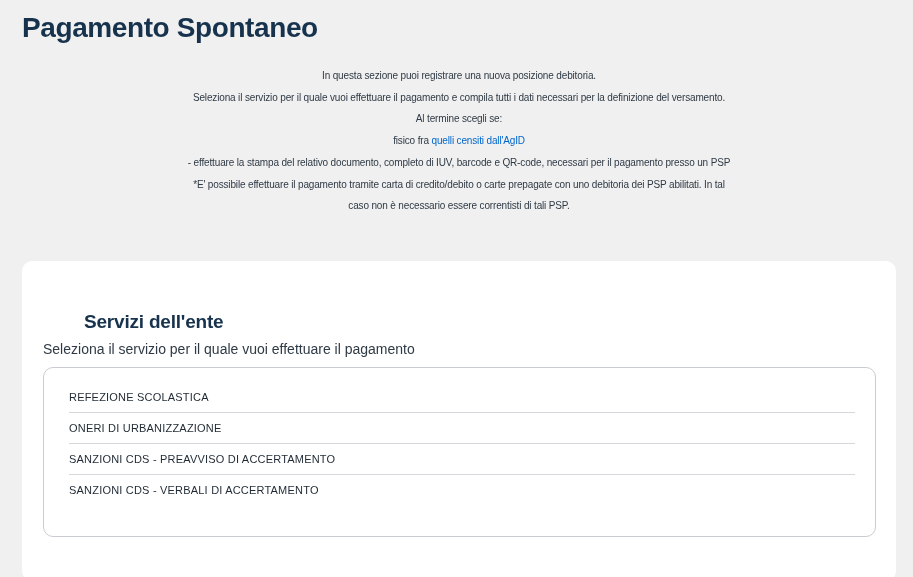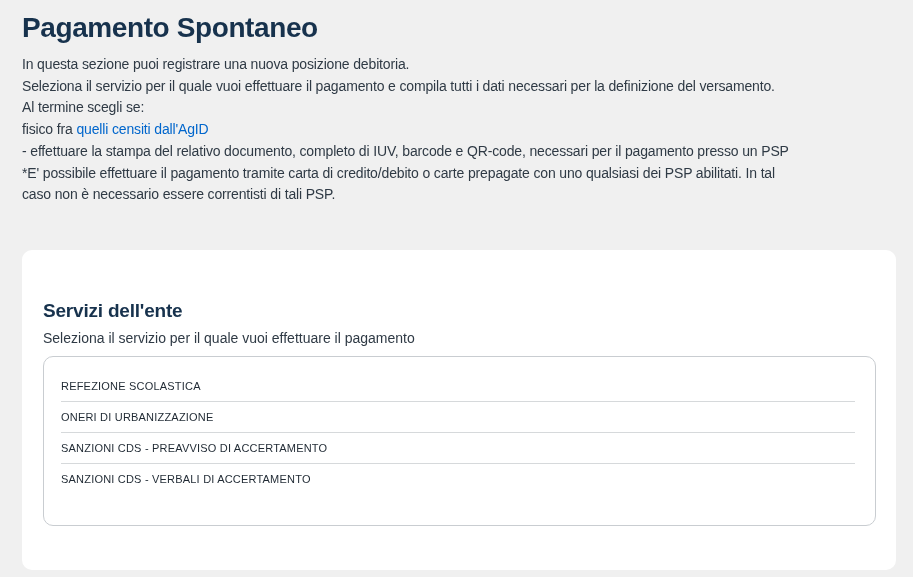--- a/index.html
+++ b/index.html
@@ -12,26 +12,27 @@
   .page {
     width: 913px; height: 577px;
     padding: 10px 17px 0 22px;
   }
   .page-title {
     font-size: 28px;
     line-height: 36px;
     font-weight: bold;
     color: #17324d;
     letter-spacing: -0.4px;
-    margin-bottom: 8px;
+    margin-bottom: 19px;
   }
   .intro {
     color: #2f3a45;
-    font-size: 14px;
+    font-size: 10px;
     letter-spacing: -0.15px;
+    text-align: center;
   }
   .intro-line {
     line-height: 21.7px;
     white-space: nowrap;
   }
   .intro a, .intro .link {
     color: #0066cc;
     text-decoration: none;
     cursor: pointer;
   }
@@ -42,33 +43,34 @@
     width: 874px;
     height: 320px;
     padding: 49px 20px 0 21px;
   }
   .card-heading {
     font-size: 19px;
     line-height: 24px;
     font-weight: bold;
     color: #17324d;
     letter-spacing: -0.2px;
+    margin-left: 41px;
   }
   .card-subtitle {
     margin-top: 6px;
     font-size: 14px;
     line-height: 18px;
     color: #2f3a45;
   }
   .service-list-box {
     margin-top: 9px;
     border: 1px solid #c9cdd1;
     border-radius: 10px;
     height: 170px;
-    padding: 14px 20px 0 17px;
+    padding: 14px 20px 0 25px;
     overflow: hidden;
   }
   .service-list { list-style: none; }
   .service-item {
     height: 31px;
     line-height: 31px;
     font-size: 11px;
     letter-spacing: 0.2px;
     color: #1f2933;
     border-bottom: 1px solid #d6d9db;
@@ -83,21 +85,21 @@
 <div class="page">
 
   <h1 class="page-title">Pagamento Spontaneo</h1>
 
   <div class="intro">
     <div class="intro-line">In questa sezione puoi registrare una nuova posizione debitoria.</div>
     <div class="intro-line">Seleziona il servizio per il quale vuoi effettuare il pagamento e compila tutti i dati necessari per la definizione del versamento.</div>
     <div class="intro-line">Al termine scegli se:</div>
     <div class="intro-line"><span>fisico fra </span><a class="link">quelli censiti dall'AgID</a></div>
     <div class="intro-line">- effettuare la stampa del relativo documento, completo di IUV, barcode e QR-code, necessari per il pagamento presso un PSP</div>
-    <div class="intro-line">*E' possibile effettuare il pagamento tramite carta di credito/debito o carte prepagate con uno qualsiasi dei PSP abilitati. In tal</div>
+    <div class="intro-line">*E' possibile effettuare il pagamento tramite carta di credito/debito o carte prepagate con uno debitoria dei PSP abilitati. In tal</div>
     <div class="intro-line">caso non è necessario essere correntisti di tali PSP.</div>
   </div>
 
   <div class="services-card">
     <h2 class="card-heading">Servizi dell'ente</h2>
     <div class="card-subtitle">Seleziona il servizio per il quale vuoi effettuare il pagamento</div>
 
     <div class="service-list-box">
       <ul class="service-list">
         <li class="service-item">REFEZIONE SCOLASTICA</li>

